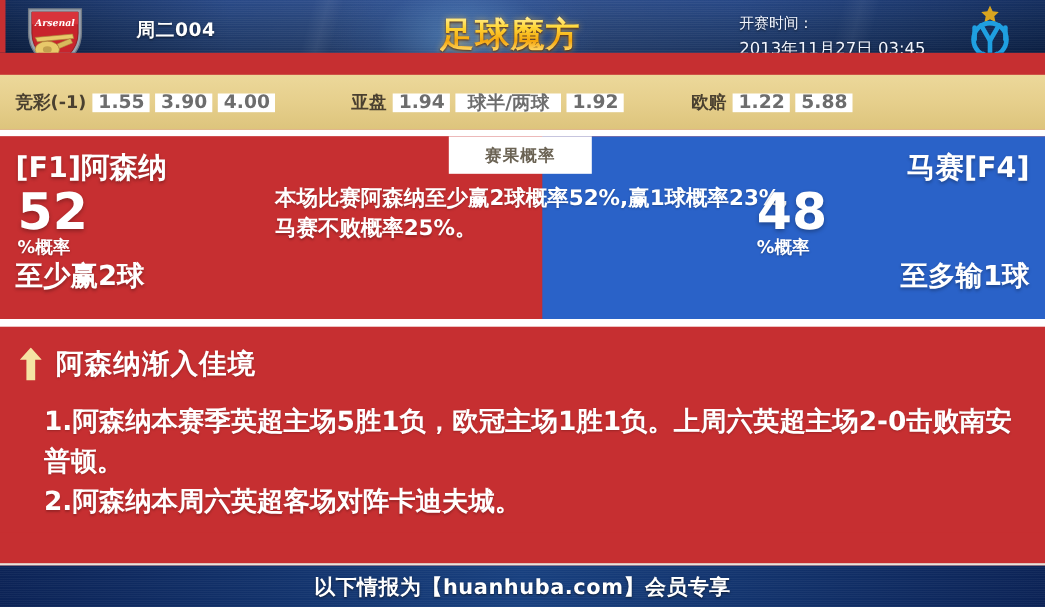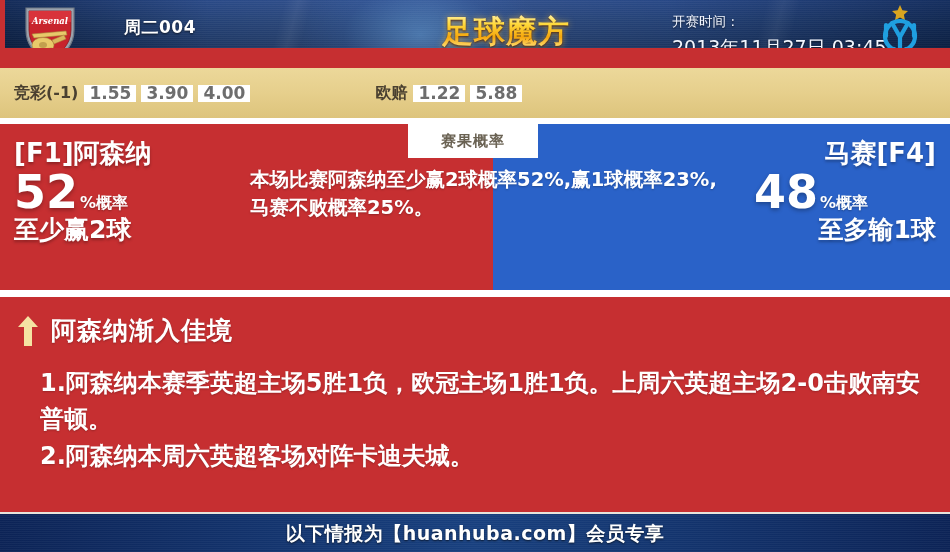--- a/index.html
+++ b/index.html
@@ -82,21 +82,21 @@
     text-shadow: 0 1px 2px rgba(0,0,0,0.6);
     white-space: nowrap;
   }
 
   .logo-box {
     position: absolute;
     left: 400px; top: 4px;
     width: 170px; height: 56px;
     display: flex;
     align-items: center;
-    justify-content: flex-end;
+    justify-content: flex-start;
   }
   .logo-text {
     font-size: 31px;
     font-weight: bold;
     letter-spacing: 1px;
     background: linear-gradient(to bottom, #fff7c2 0%, #ffd83a 32%, #f5a60c 62%, #ffe27a 88%, #fff4bb 100%);
     -webkit-background-clip: text;
     background-clip: text;
     color: transparent;
     -webkit-text-fill-color: transparent;
@@ -107,21 +107,21 @@
 
   .kickoff {
     position: absolute;
     left: 672px; top: 10px;
     color: #f2f6ff;
     font-size: 13.5px;
     line-height: 1.65;
     text-shadow: 0 1px 2px rgba(0,0,0,0.65);
     white-space: nowrap;
   }
-  .kickoff .k-val { font-size: 19px; text-decoration: underline; }
+  .kickoff .k-val { font-size: 15px; text-decoration: underline; }
 
   
   .odds-bar {
     position: absolute;
     left: 0; top: 68px;
     width: 950px; height: 50px;
     background: linear-gradient(to bottom, #ecd89a 0%, #e6cf8c 50%, #ddc47c 100%);
     display: flex;
     align-items: center;
     box-sizing: border-box;
@@ -214,20 +214,21 @@
     line-height: 1.05;
     letter-spacing: 0px;
     text-shadow: 0 2px 3px rgba(0,0,0,0.30);
     white-space: nowrap;
   }
   .pct-row {
     display: flex;
     align-items: baseline;
     margin-top: 2px;
     white-space: nowrap;
+    flex-direction: column;
   }
   .side-away .pct-row { justify-content: center; }
   .pct-num {
     font-size: 46px;
     font-weight: bold;
     line-height: 1.0;
     text-shadow: 0 2px 4px rgba(0,0,0,0.30);
   }
   .pct-unit {
     font-size: 16px;
@@ -382,20 +383,26 @@
 
     <div class="odds-group">
       <div class="odds-label">竞彩(-1)</div>
       <div class="odds-cell">1.55</div>
       <div class="odds-cell">3.90</div>
       <div class="odds-cell">4.00</div>
     </div>
 
     <div class="spacer-a"></div>
 
+    <div class="odds-group">
+      <div class="odds-label">亚盘</div>
+      <div class="odds-cell">1.94</div>
+      <div class="odds-cell wide">球半/两球</div>
+      <div class="odds-cell">1.92</div>
+    </div>
 
     <div class="spacer-b"></div>
 
     <div class="odds-group">
       <div class="odds-label">欧赔</div>
       <div class="odds-cell">1.22</div>
       <div class="odds-cell">5.88</div>
     </div>
   </div>
 

